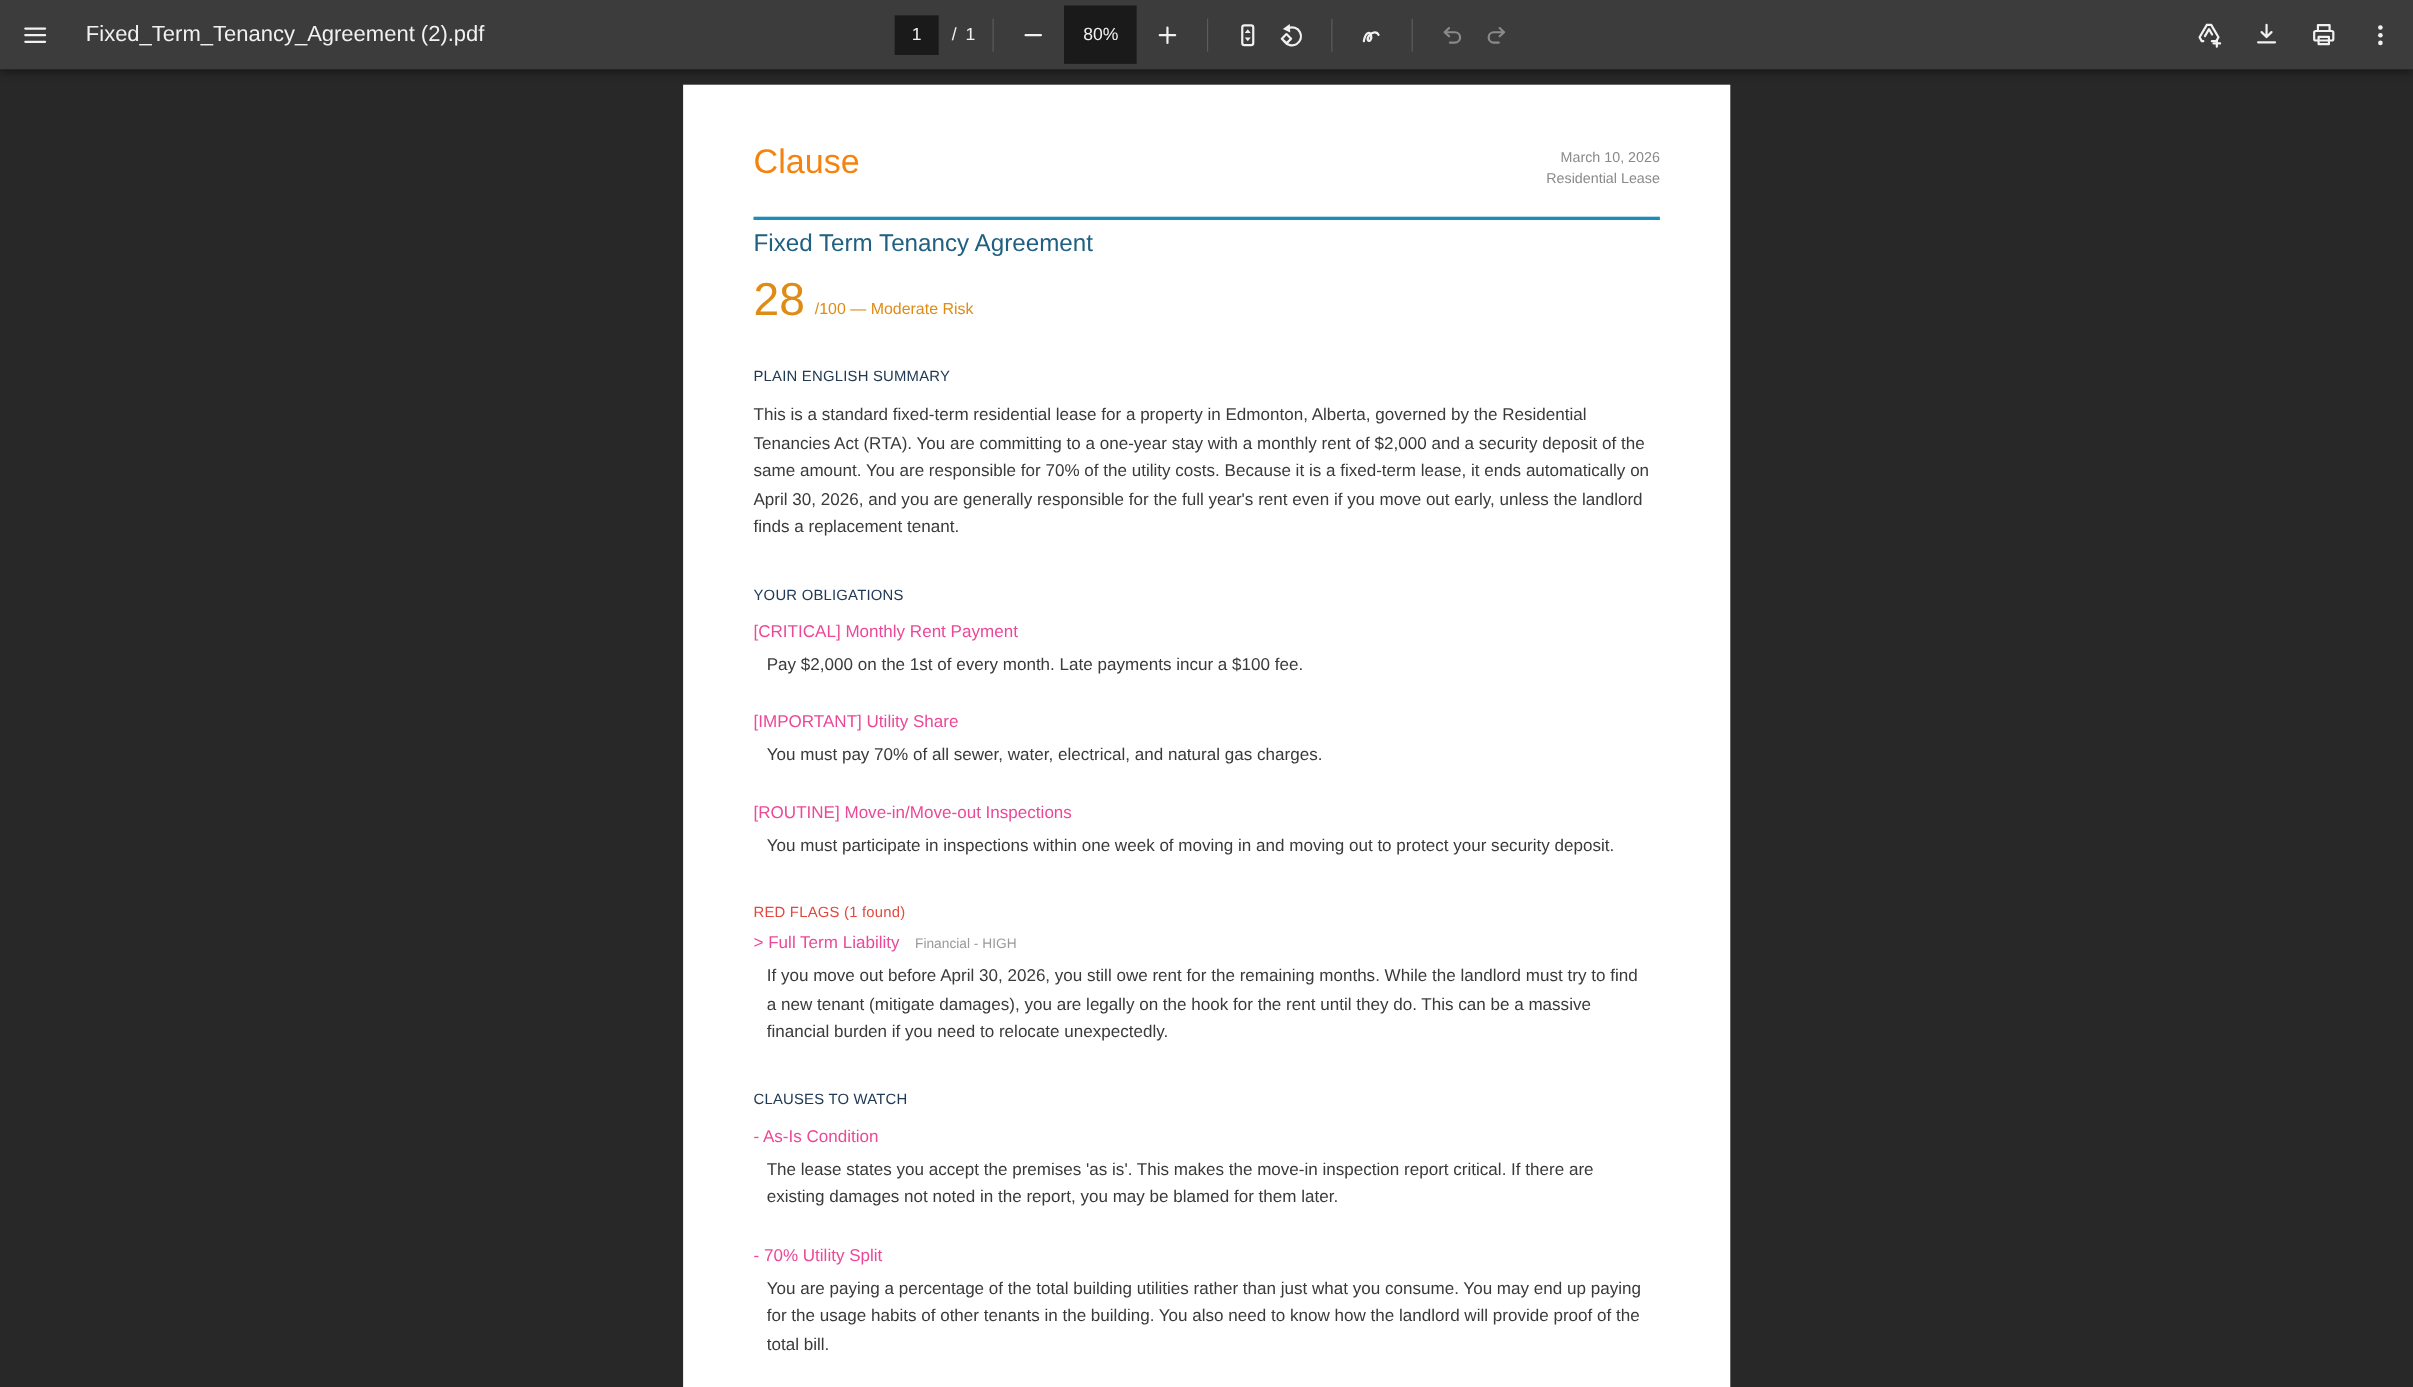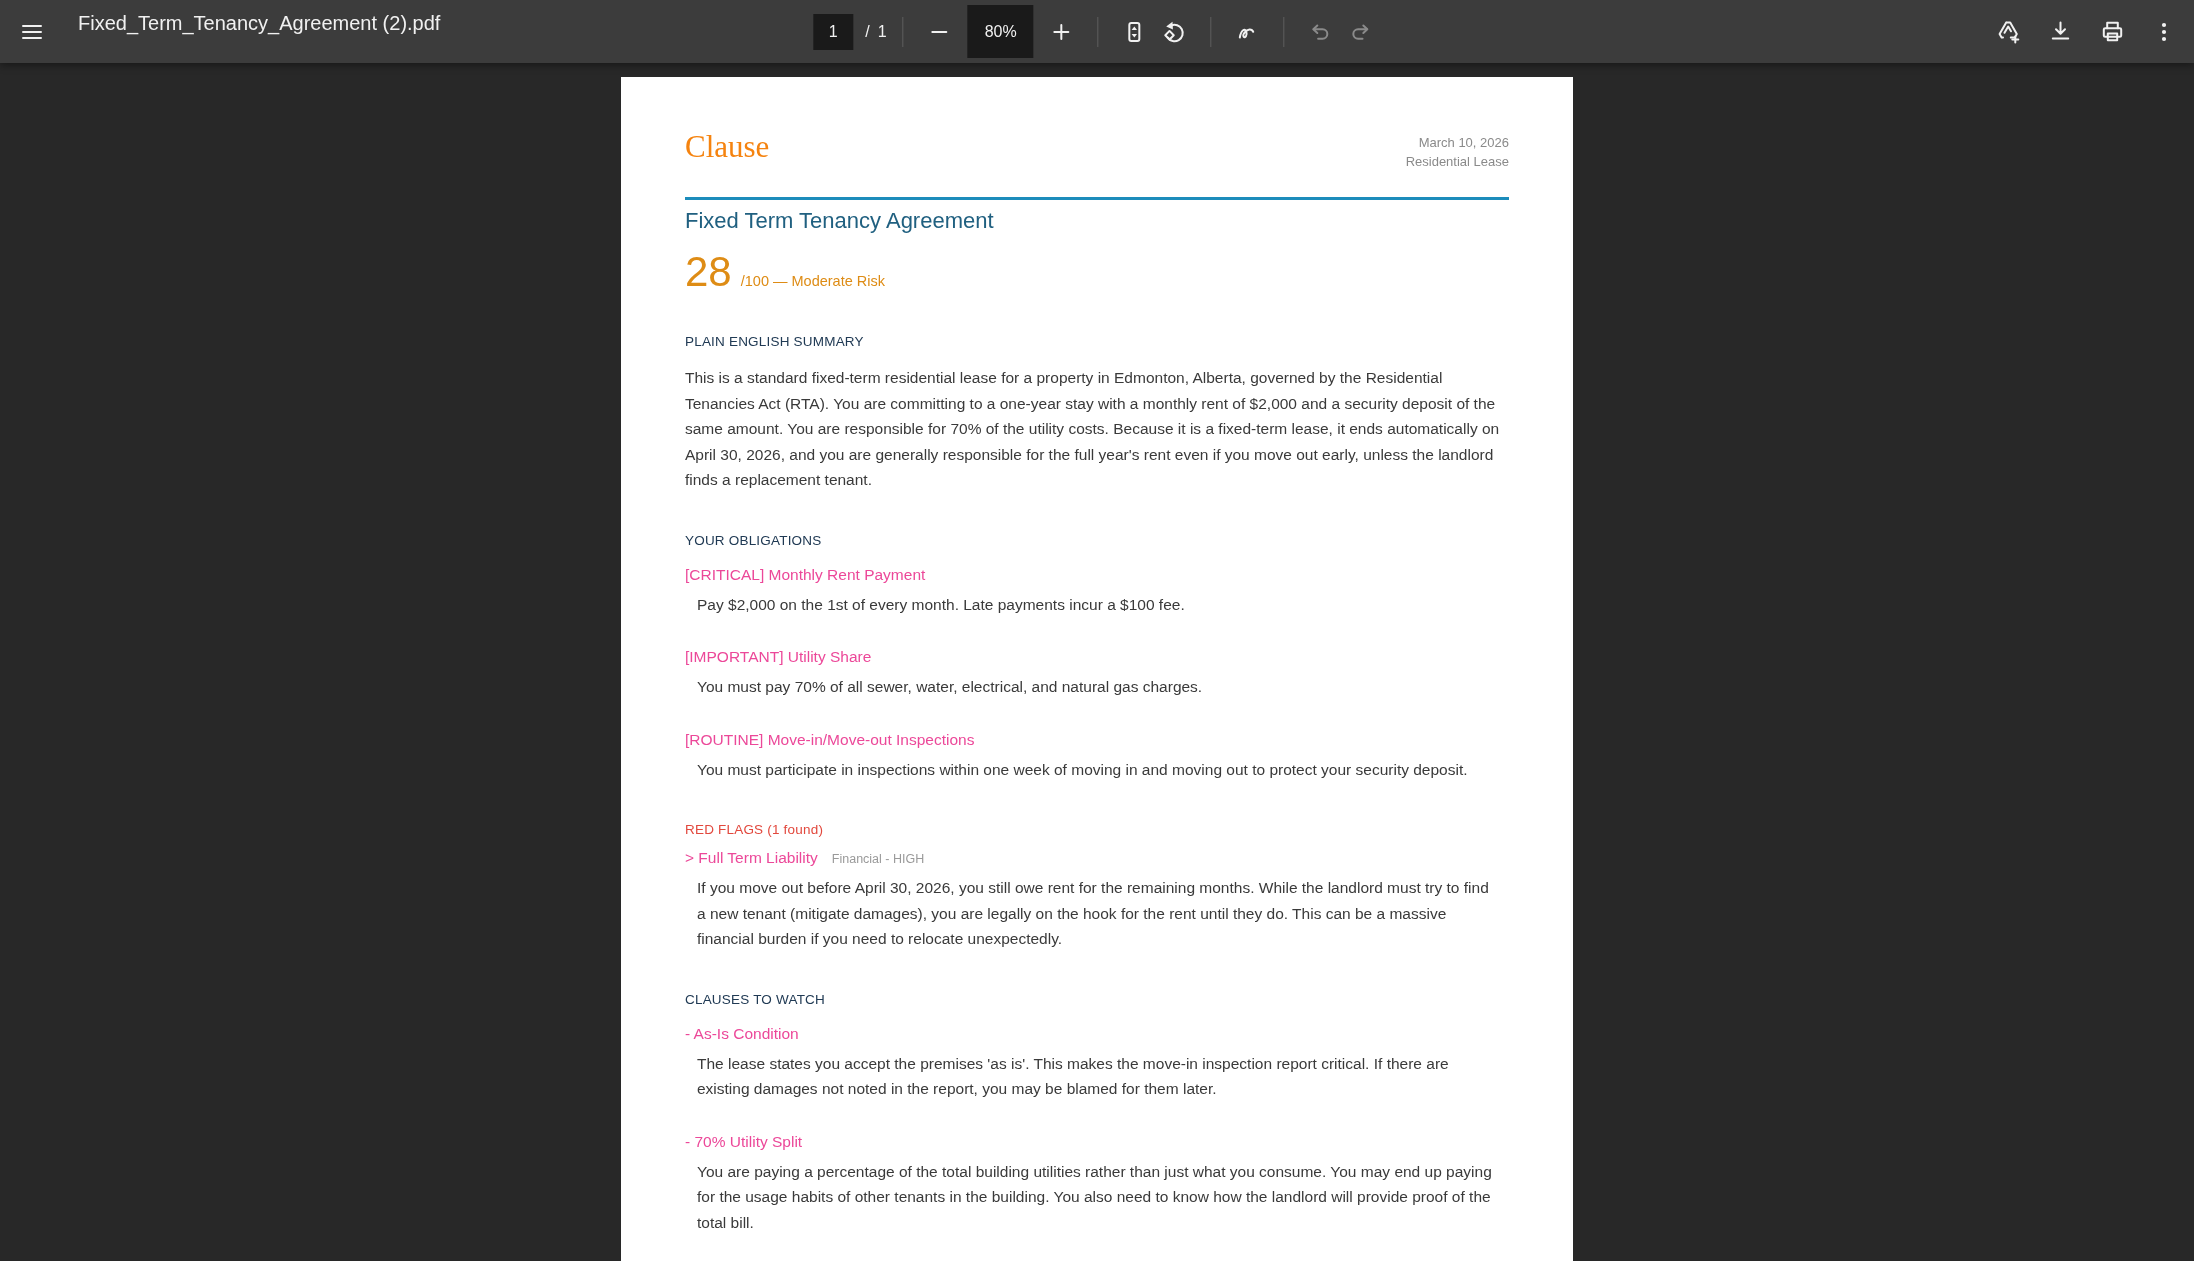--- a/index.html
+++ b/index.html
@@ -7,21 +7,21 @@
   body { font-family:"Liberation Sans", sans-serif; }
 
   .app { position:relative; width:2194px; height:1261px; background:#282828; overflow:hidden; }
 
   
   .toolbar {
     position:absolute; top:0; left:0; right:0; height:63px;
     background:#3C3C3C; color:#F1F1F1; display:flex; align-items:center;
     box-shadow:0 2px 8px rgba(0,0,0,0.45); z-index:5;
   }
-  .tb-left { display:flex; align-items:flex-start; padding-left:12px; }
+  .tb-left { display:flex; align-items:center; padding-left:12px; }
   .tb-btn {
     width:40px; height:40px; border:none; background:transparent; border-radius:50%;
     display:flex; align-items:center; justify-content:center; cursor:pointer; flex:0 0 auto;
   }
   .doc-title { font-size:20px; color:#F1F1F1; margin-left:26px; white-space:nowrap; font-weight:400; }
 
   .tb-center { position:absolute; left:50%; top:0; transform:translateX(-50%); height:63px; display:flex; align-items:center; }
   .page-input {
     width:40px; height:36px; background:#1A1A1A; border:none; color:#F1F1F1;
     text-align:center; font-size:16px; font-family:"Liberation Sans", sans-serif;
@@ -43,21 +43,21 @@
   .icon.disabled path { stroke:#8A8A8A; }
 
   
   .viewer { position:absolute; top:63px; left:0; right:0; bottom:0; background:#282828; }
   .page {
     position:absolute; left:621px; top:14px; width:952px; height:1240px;
     background:#FFFFFF; padding:50px 64px 0 64px; color:#3A3A3A;
   }
 
   .page-header { display:flex; justify-content:space-between; align-items:flex-start; }
-  .brand { font-size:31px; color:#F5830F; line-height:40px; font-weight:400;font-family:Liberation Serif, serif; }
+  .brand { font-size:31px; color:#F5830F; line-height:40px; font-weight:400; }
   .header-meta { text-align:right; font-size:13px; color:#8A8A8A; line-height:19px; margin-top:6px; }
 
   .rule { height:3px; background:#1C8CBB; margin-top:26px; }
 
   .doc-h1 { font-size:22px; color:#206080; font-weight:400; margin-top:8px; }
 
   .score-row { display:flex; align-items:flex-end; margin-top:16px; }
   .score-value { font-size:42px; line-height:44px; color:#DE8C15; font-weight:400; }
   .score-detail { font-size:14.5px; color:#DE8C15; margin-left:9px; margin-bottom:5px; }
 

